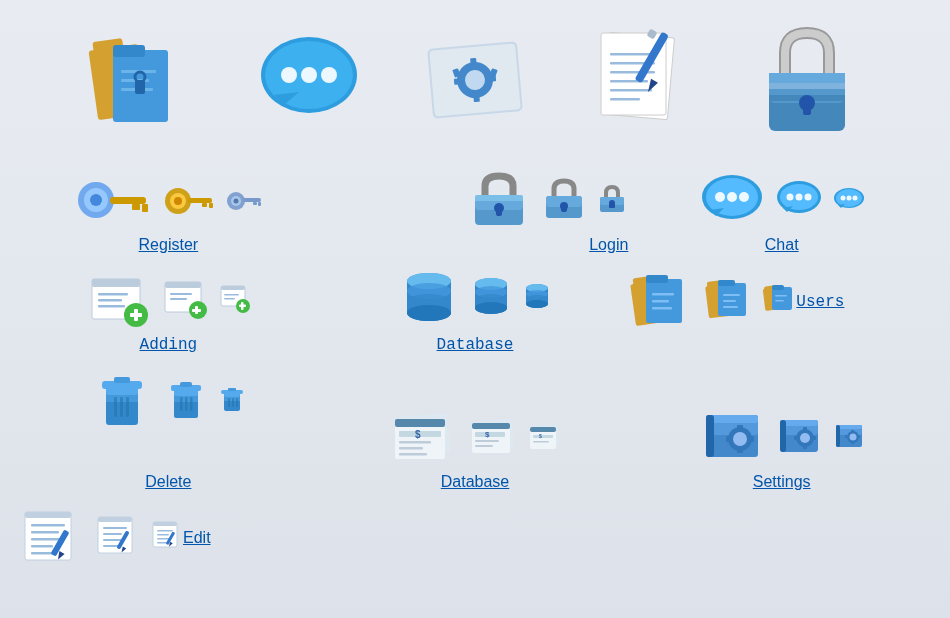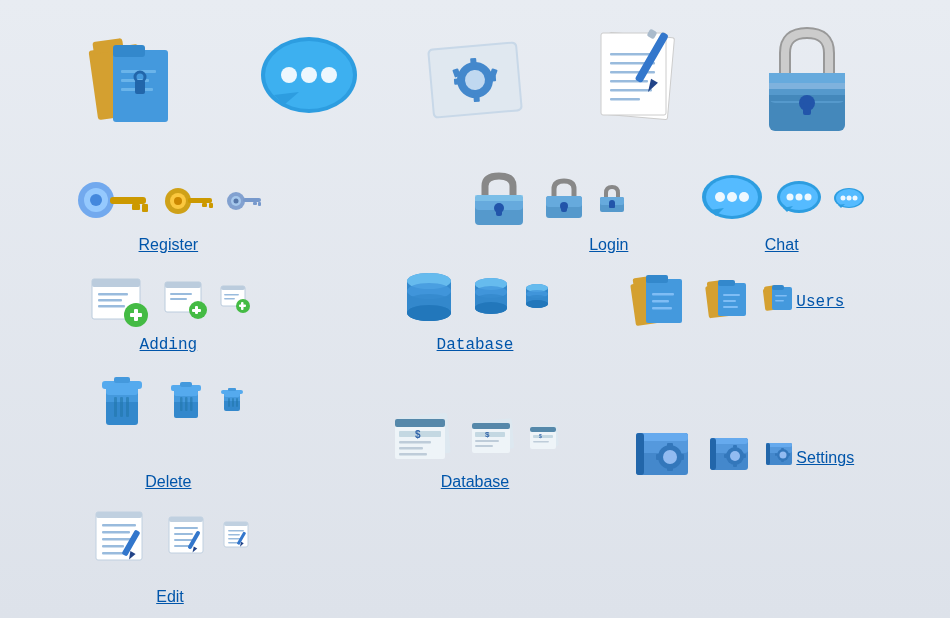--- a/index.html
+++ b/index.html
@@ -452,21 +452,21 @@
               <rect x="3" y="6" width="26" height="5" rx="2" fill="#5588aa"></rect>
               <rect x="6" y="14" width="20" height="3" rx="1" fill="#99bbcc" opacity="0.5"></rect>
               <text x="12" y="17" font-size="5" fill="#3366aa" font-weight="bold">$</text>
               <rect x="6" y="20" width="16" height="1.5" rx="1" fill="#aabbcc" opacity="0.7"></rect>
             </svg>
           </div>
         </div>
         <span class="icon-label">Database</span>
       </div>
 
-      <div style="width:310px;display:flex;flex-direction:row;align-items:center;">
+      <div style="width:310px;display:flex;flex-direction:column;align-items:center;">
         <div style="display:flex;align-items:center;gap:8px;margin-bottom:4px;">
           <div>
             <svg width="68" height="58" viewBox="0 0 68 58">
 
               <rect x="8" y="8" width="52" height="42" rx="3" fill="#4488cc"></rect>
               <rect x="8" y="8" width="52" height="20" rx="3" fill="#5599dd"></rect>
               <rect x="8" y="8" width="52" height="8" rx="3" fill="#66aaee"></rect>
 
               <rect x="8" y="8" width="8" height="42" rx="3" fill="#2266aa"></rect>
 
@@ -506,21 +506,21 @@
               <rect x="26" y="14" width="2" height="3" rx="1" fill="#3377bb"></rect>
             </svg>
           </div>
         </div>
         <span class="icon-label">Settings</span>
       </div>
     </div>
 
     <div style="display:flex;width:100%;align-items:flex-end;margin-top:8px;">
 
-      <div style="width:310px;display:flex;flex-direction:column;align-items:center;gap:16px;">
+      <div style="width:310px;display:flex;align-items:center;">
         <div style="display:flex;align-items:center;gap:8px;margin-bottom:4px;">
           <div>
             <svg width="68" height="60" viewBox="0 0 68 60">
 
               <rect x="10" y="8" width="46" height="48" rx="2" fill="white" stroke="#c0d0e0" stroke-width="1"></rect>
               <rect x="10" y="8" width="46" height="6" rx="2" fill="#c0d0e0"></rect>
 
               <rect x="16" y="20" width="34" height="2.5" rx="1" fill="#99bbdd"></rect>
               <rect x="16" y="27" width="28" height="2.5" rx="1" fill="#99bbdd"></rect>
               <rect x="16" y="34" width="30" height="2.5" rx="1" fill="#99bbdd"></rect>

